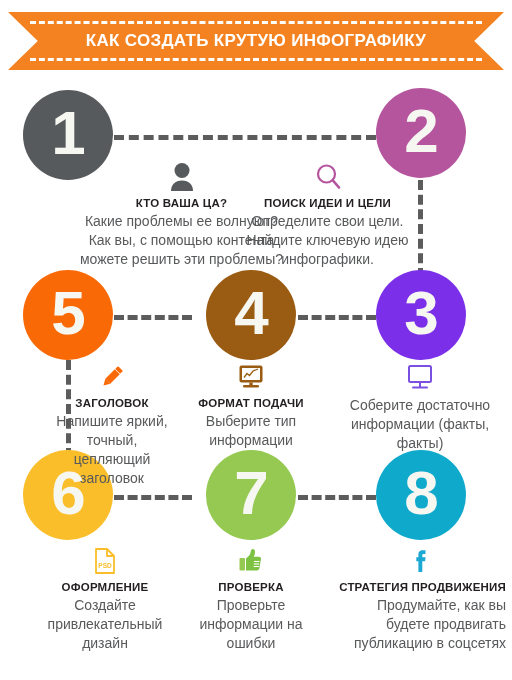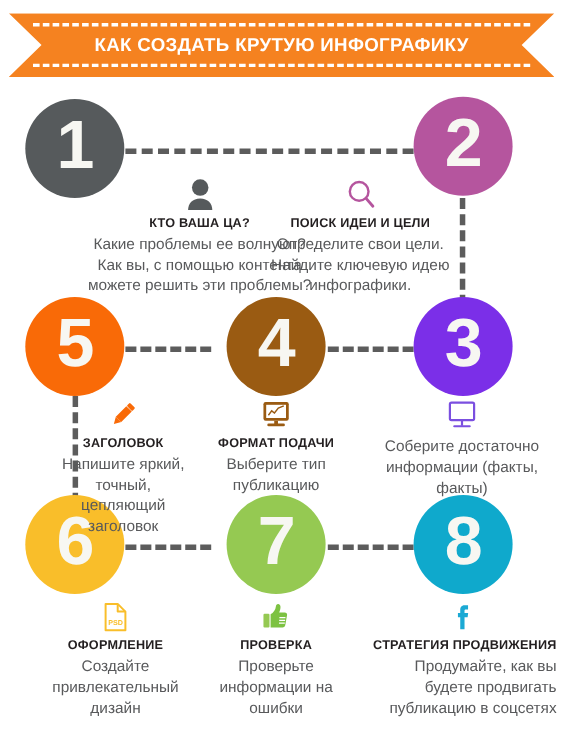--- a/index.html
+++ b/index.html
@@ -197,21 +197,21 @@
     <div class="step-icon">
       <svg width="30" height="30" viewBox="0 0 30 30" aria-hidden="true">
         <rect x="3.5" y="3.5" width="23" height="17" rx="2" fill="#9A5B12"></rect>
         <rect x="6" y="6" width="18" height="12" fill="#ffffff"></rect>
         <polyline points="8,15.5 11,11.5 13.5,13.5 17,9 22,7" fill="none" stroke="#9A5B12" stroke-width="1.3"></polyline>
         <rect x="13.3" y="20.5" width="3.4" height="3" fill="#9A5B12"></rect>
         <rect x="7" y="23" width="16" height="2.6" rx="1.3" fill="#9A5B12"></rect>
       </svg>
     </div>
     <div class="step-title">ФОРМАТ ПОДАЧИ</div>
-    <div class="step-desc">Выберите тип публикацию</div>
+    <div class="step-desc">Выберите тип информации</div>
   </div>
 
   <div class="step-block" style="left:48px; top:358px; width:128px;">
     <div class="step-icon">
       <svg width="30" height="30" viewBox="0 0 30 30" aria-hidden="true">
         <g transform="rotate(45 15 15)">
           <rect x="11.5" y="3" width="7" height="4" rx="1" fill="#F96A07"></rect>
           <rect x="11.5" y="7.5" width="7" height="13.5" fill="#F96A07"></rect>
           <polygon points="11.5,21 18.5,21 15,27" fill="#F96A07"></polygon>
         </g>

